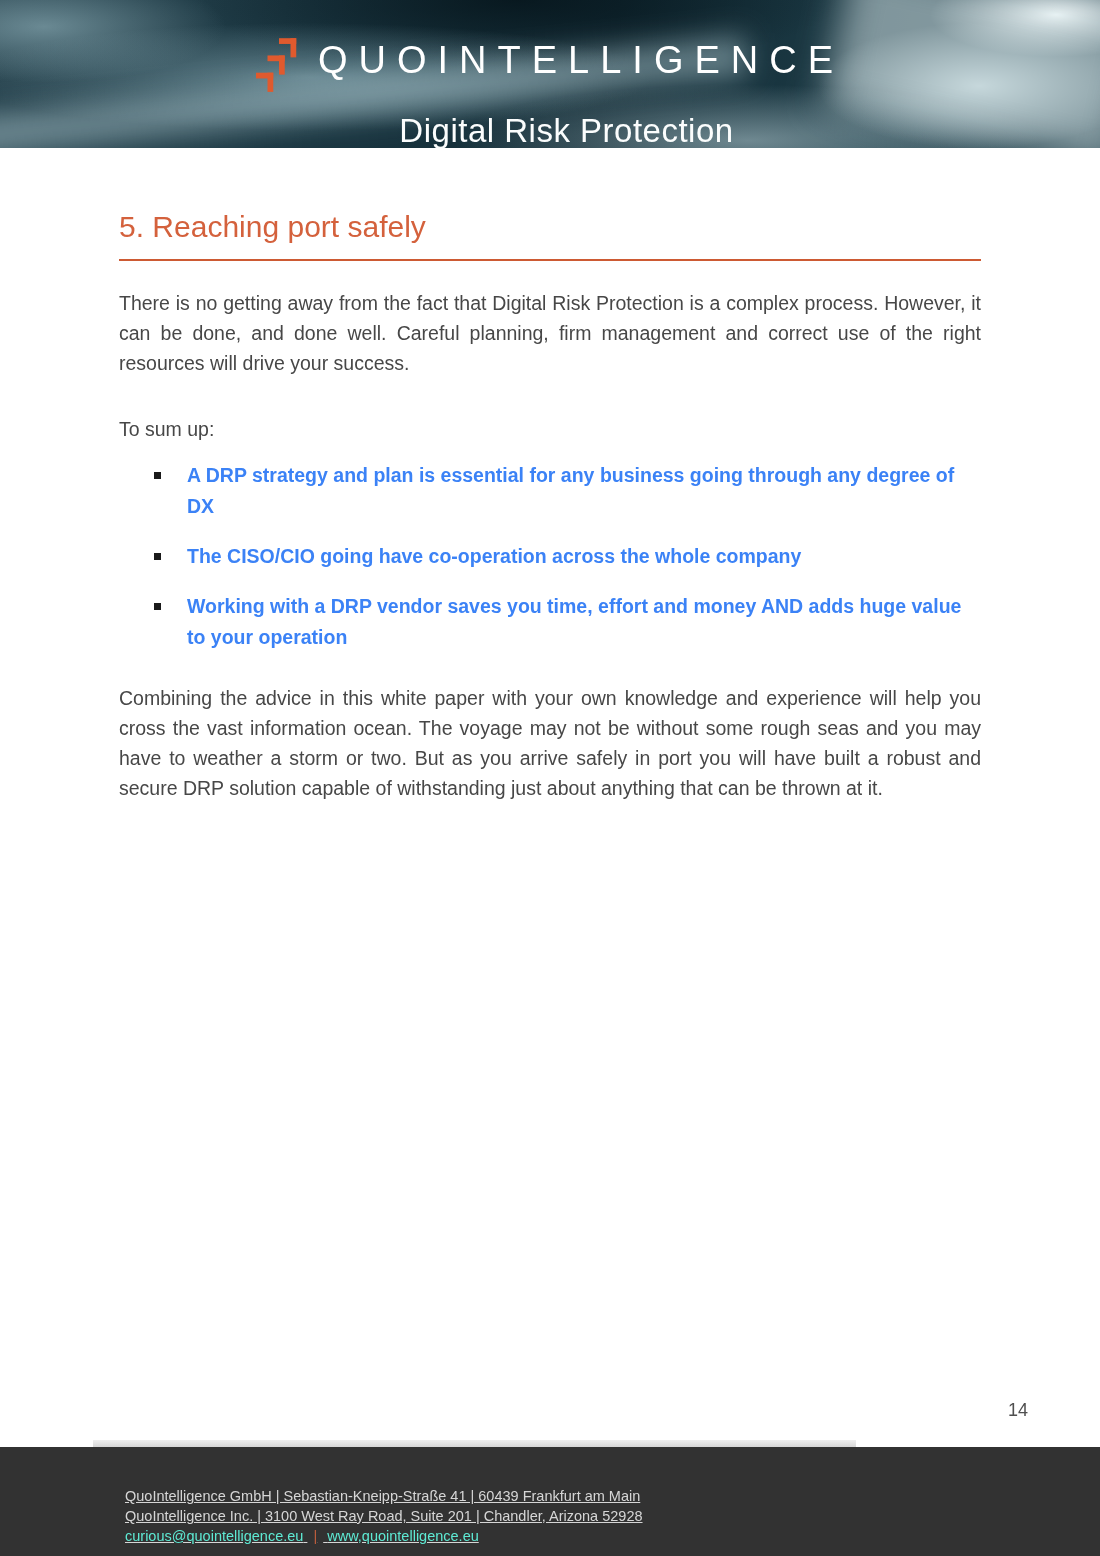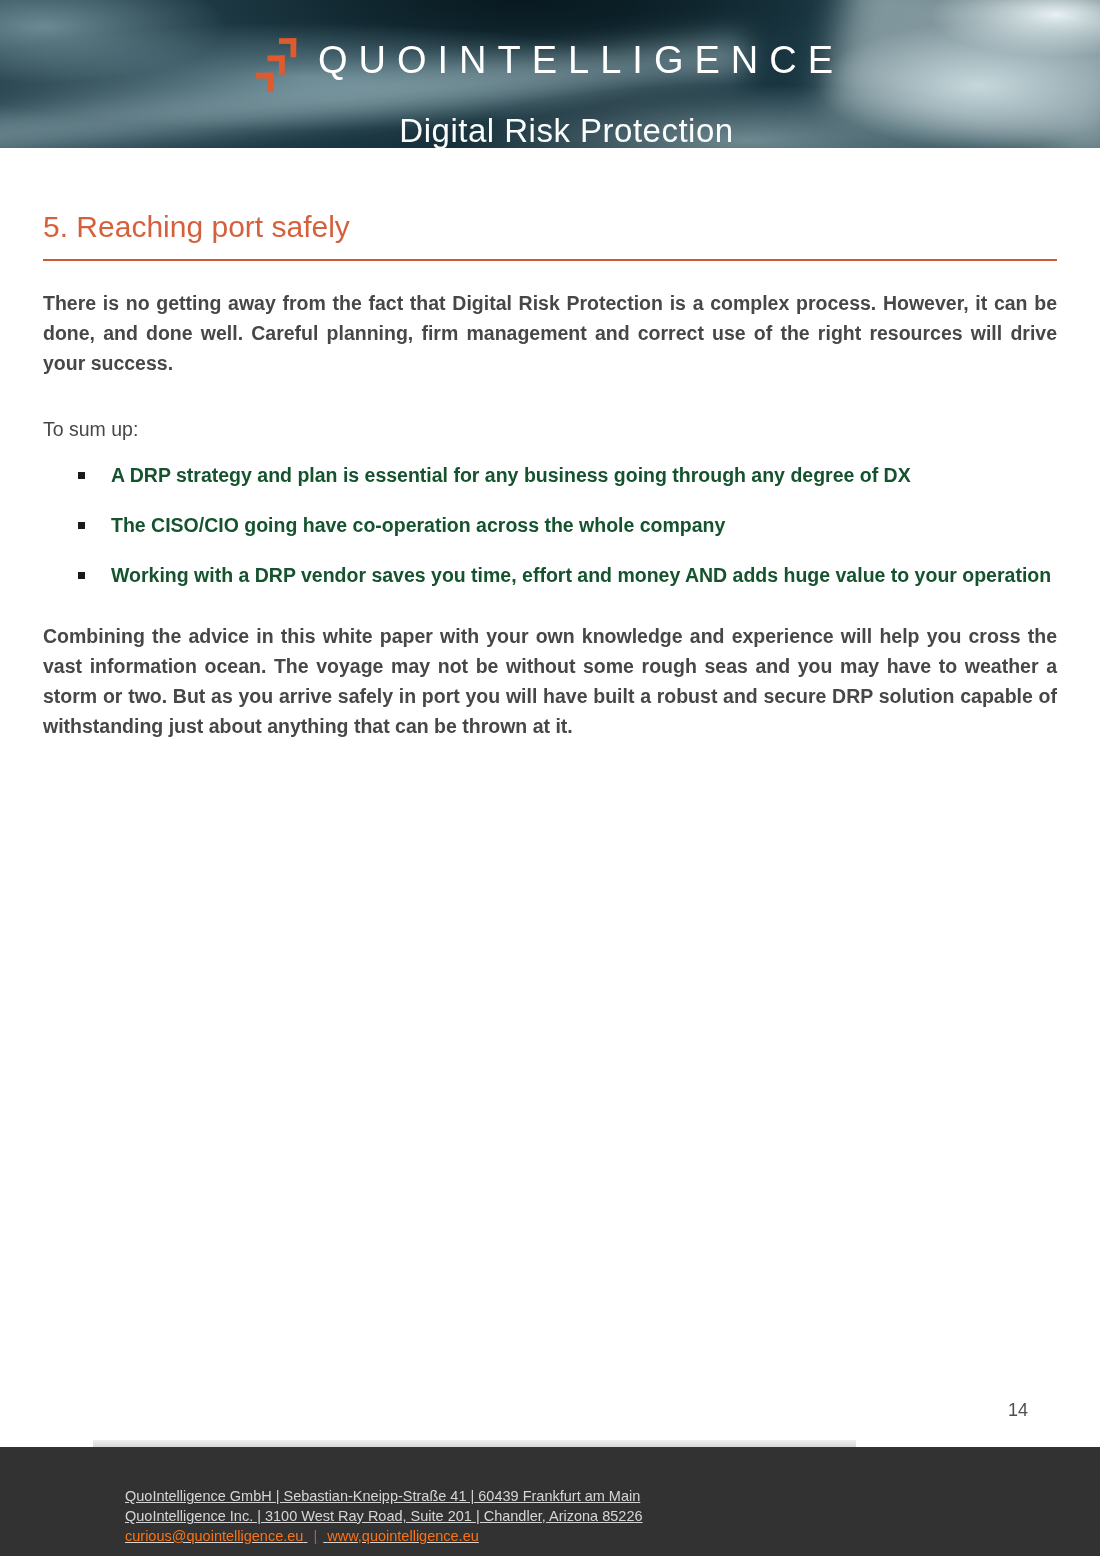--- a/index.html
+++ b/index.html
@@ -73,61 +73,60 @@
     margin-top: 14px;
     color: #fbfdfd;
     font-size: 33px;
     font-weight: 400;
     letter-spacing: 0.5px;
     padding-left: 33px;
   }
 
   
   .content {
-    padding: 0 43px;
+    padding: 0 119px;
     color: #474747;
   }
   .section-title {
     margin-top: 62px;
     color: #d4613c;
     font-size: 30px;
     font-weight: 400;
     line-height: 34px;
   }
   .section-rule {
     border: none;
     border-top: 2px solid #cd5a33;
     margin-top: 15px;
   }
   .body-par {
     margin-top: 27px;
     font-size: 19.5px;
     line-height: 30px;
     text-align: justify;
     color: #474747;
-    font-weight: bold;
   }
   .lead-in {
     margin-top: 36px;
     font-size: 19.5px;
     line-height: 30px;
     color: #474747;
   }
   .bullet-list {
     margin-top: 16px;
     list-style: none;
   }
   .bullet-item {
     position: relative;
     margin: 0 0 19px 35px;
     padding-left: 33px;
     font-size: 19.5px;
     font-weight: 700;
     line-height: 31px;
-    color: #14532d;
+    color: #3b82f6;
   }
   .bullet-item::before {
     content: "";
     position: absolute;
     left: 0;
     top: 12px;
     width: 7px;
     height: 7px;
     background: #1a1a1a;
   }
@@ -160,21 +159,21 @@
     height: 134px;
     background: #323232;
     color: #d6d6d6;
     font-size: 14.5px;
     line-height: 20px;
     padding: 39px 0 0 125px;
     text-decoration: underline;
   }
   .footer-links { color: #bf5e3d; }
   .footer-links .sep { color: #bf5e3d; padding: 0 6px; }
-  .footer-link { color: #f97316; text-decoration: none; cursor: pointer; }
+  .footer-link { color: #5eead4; text-decoration: none; cursor: pointer; }
 </style>
 </head>
 <body>
 
 <div class="page">
 
   <header class="hero">
     <div class="hero-inner">
       <div class="logo-row">
         <span class="logo-mark">
@@ -210,21 +209,21 @@
     </ul>
 
     <p class="body-par closing-par">Combining the advice in this white paper with your own knowledge and experience will help you cross the vast information ocean. The voyage may not be without some rough seas and you may have to weather a storm or two. But as you arrive safely in port you will have built a robust and secure DRP solution capable of withstanding just about anything that can be thrown at it.</p>
   </main>
 
   <div class="page-number">14</div>
 
   <div class="pre-footer-bar"></div>
   <footer class="footer">
     <div>QuoIntelligence GmbH | Sebastian-Kneipp-Straße 41 | 60439 Frankfurt am Main</div>
-    <div>QuoIntelligence Inc. | 3100 West Ray Road, Suite 201 | Chandler, Arizona 85226</div>
+    <div>QuoIntelligence Inc. | 3100 West Ray Road, Suite 201 | Chandler, Arizona 52928</div>
     <div class="footer-links">
       <span class="footer-link">curious@quointelligence.eu</span>
       <span class="sep">|</span>
       <span class="footer-link">www,quointelligence.eu</span>
     </div>
   </footer>
 
 </div>
 
 </body></html>

